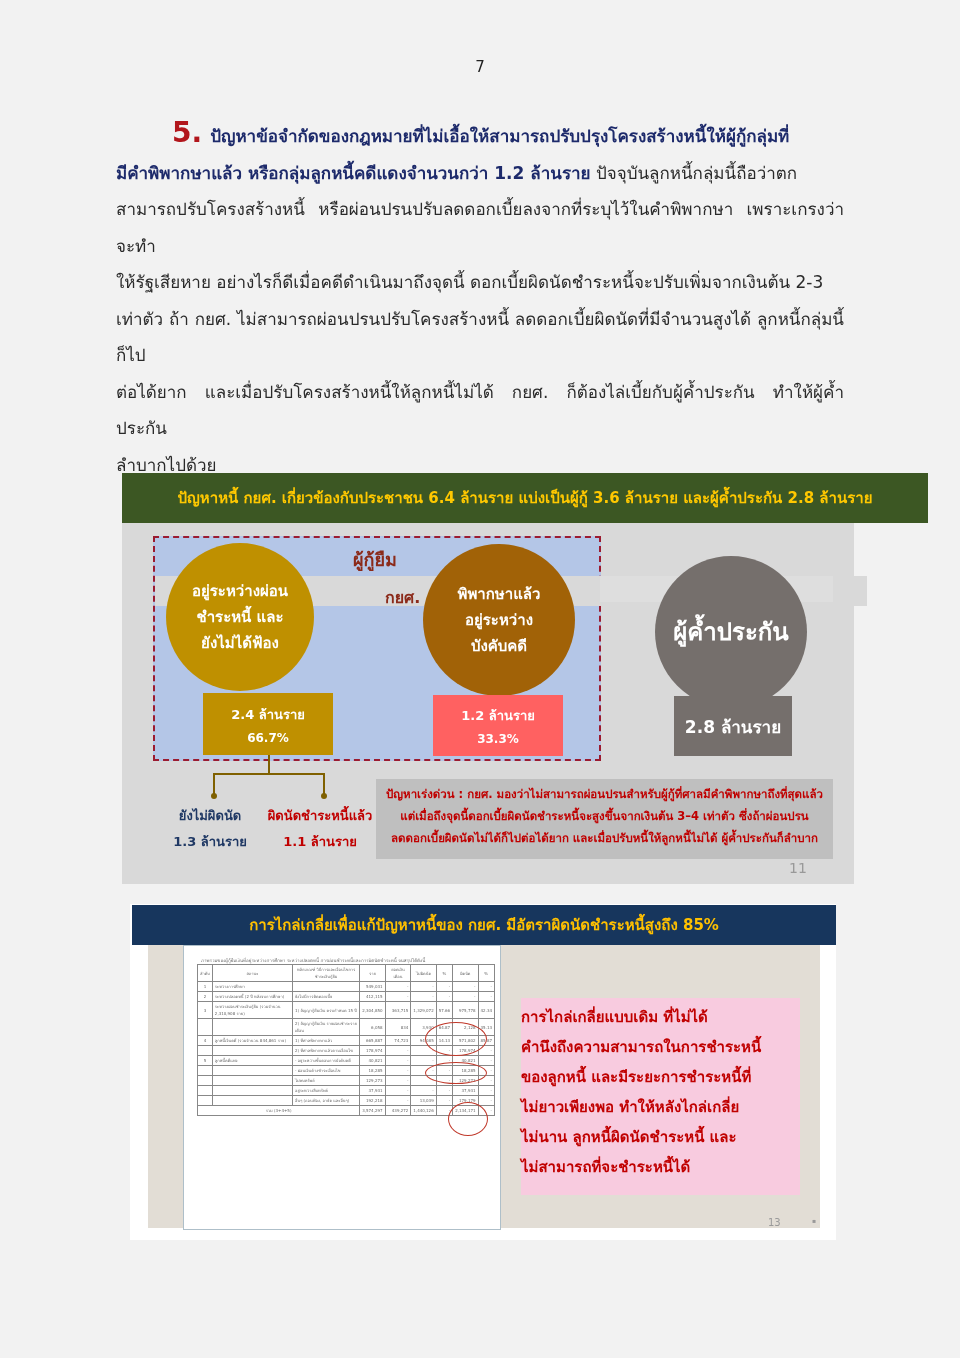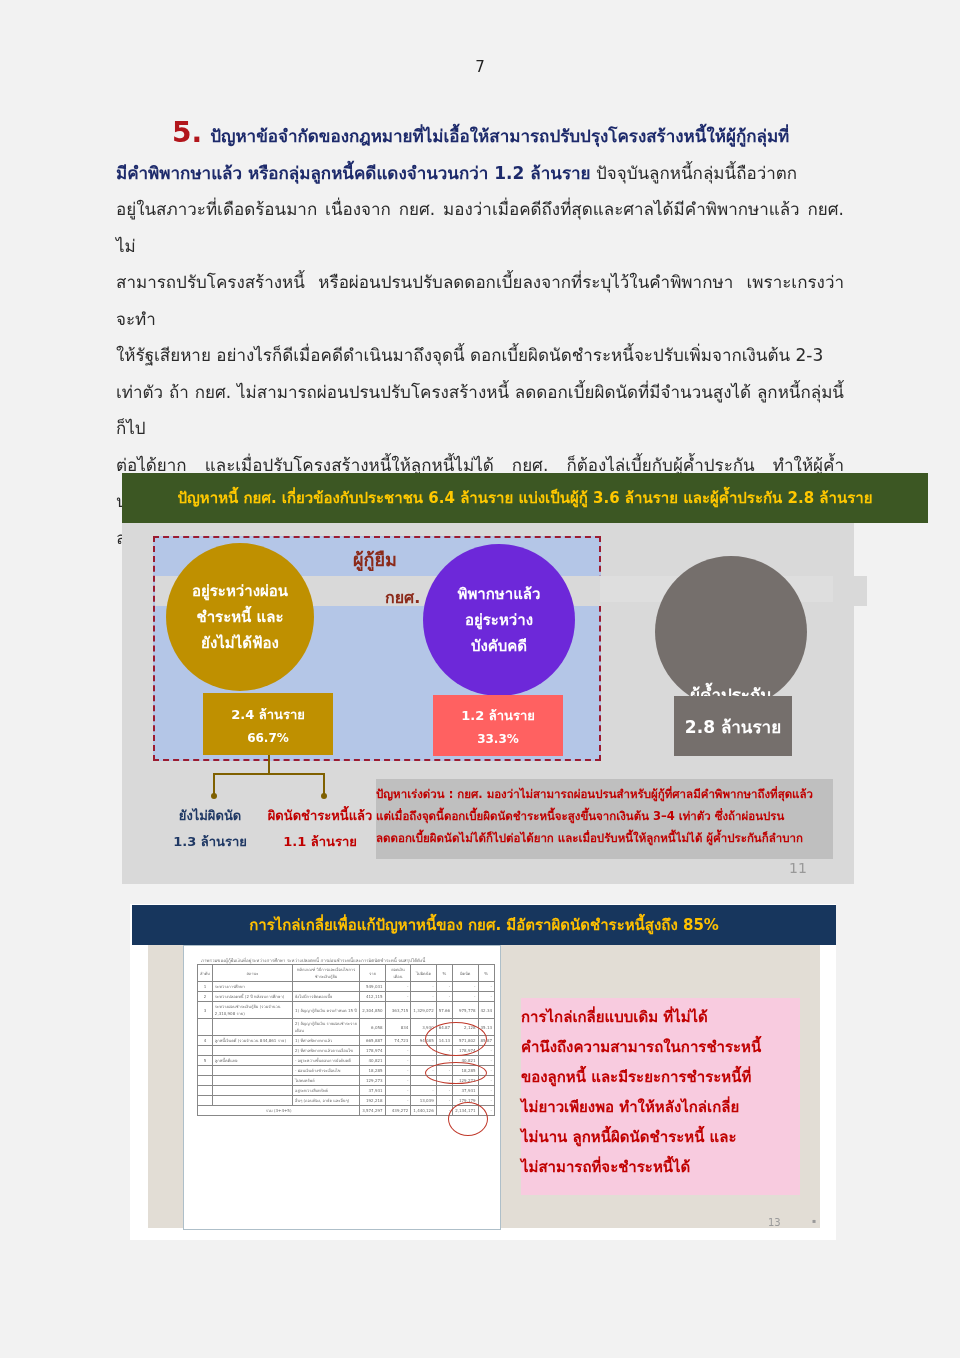--- a/index.html
+++ b/index.html
@@ -17,42 +17,42 @@
   
   .slide1 { position: absolute; left: 122px; top: 473px; width: 732px; height: 411px; background: #d9d9d9; }
   .slide1-header { position: absolute; left: 0; top: 0; width: 806px; height: 50px; background: #3c5723; color: #ffc800; font-weight: bold; font-size: 15px; display: flex; align-items: center; justify-content: center; }
   .borrower-box { position: absolute; left: 31px; top: 63px; width: 448px; height: 225px; border: 2px dashed #9b1b30; background: #b4c6e7; }
   .gray-band { position: absolute; left: 0px; top: 38px; width: 712px; height: 30px; background: #d9d9d9; }
   .borrower-label { position: absolute; left: 198px; top: 7px; color: #8b2a1a; font-weight: bold; font-size: 18px; }
   .kys-label { position: absolute; left: 230px; top: 47px; color: #8b2a1a; font-weight: bold; font-size: 16px; }
 
   .circle { position: absolute; border-radius: 50%; display: flex; align-items: center; justify-content: center; text-align: center; color: #fff; font-weight: bold; font-size: 15px; line-height: 26px; }
   .circle-gold { left: 166px; top: 543px; width: 148px; height: 148px; background: #bf9000; }
-  .circle-red { left: 423px; top: 544px; width: 152px; height: 152px; background: #6d28d9; }
-  .circle-gray { left: 655px; top: 556px; width: 152px; height: 152px; background: #756f6c; font-size: 17px; align-items: flex-end; }
+  .circle-red { left: 423px; top: 544px; width: 152px; height: 152px; background: #a16207; }
+  .circle-gray { left: 655px; top: 556px; width: 152px; height: 152px; background: #756f6c; font-size: 24px; }
 
   .stat-box { position: absolute; color: #fff; display: flex; flex-direction: column; align-items: center; justify-content: center; font-weight: bold; }
   .stat-box .big { font-size: 13px; }
   .stat-box .pct { font-size: 12px; margin-top: 6px; }
   .stat-gold { left: 203px; top: 693px; width: 130px; height: 62px; background: #bf9000; }
   .stat-pink { left: 433px; top: 695px; width: 130px; height: 61px; background: #ff6161; }
   .stat-gray { left: 674px; top: 696px; width: 118px; height: 60px; background: #756f6c; }
   .stat-gray .big { font-size: 17px; }
 
   .tree-v { position: absolute; left: 268px; top: 755px; width: 2px; height: 18px; background: #7f6000; }
   .tree-h { position: absolute; left: 213px; top: 773px; width: 112px; height: 2px; background: #7f6000; }
   .tree-l { position: absolute; left: 213px; top: 773px; width: 2px; height: 22px; background: #7f6000; }
   .tree-r { position: absolute; left: 323px; top: 773px; width: 2px; height: 22px; background: #7f6000; }
   .dot { position: absolute; width: 6px; height: 6px; border-radius: 50%; background: #7f6000; }
 
   .sub-label { position: absolute; font-weight: bold; font-size: 13px; text-align: center; line-height: 26px; }
   .sub-blue { left: 160px; top: 803px; width: 100px; color: #1f3864; }
   .sub-red { left: 262px; top: 803px; width: 116px; color: #c00000; }
 
-  .urgent-box { position: absolute; left: 376px; top: 779px; width: 457px; height: 80px; background: #bfbfbf; color: #c00000; font-weight: bold; font-size: 11.5px; line-height: 22px; padding-top: 4px; }
+  .urgent-box { position: absolute; left: 376px; top: 779px; width: 457px; height: 80px; background: #bfbfbf; color: #c00000; font-weight: bold; font-size: 11.5px; text-align: center; line-height: 22px; padding-top: 4px; }
   .slide-no-11 { position: absolute; left: 789px; top: 860px; font-size: 14px; color: #999; }
 
   
   .slide2 { position: absolute; left: 130px; top: 904px; width: 706px; height: 336px; background: #fff; }
   .slide2-header { position: absolute; left: 132px; top: 905px; width: 704px; height: 40px; background: #17365d; color: #ffc000; font-weight: bold; font-size: 15px; display: flex; align-items: center; justify-content: center; }
   .slide2-body { position: absolute; left: 148px; top: 945px; width: 672px; height: 283px; background: #e2ddd5; }
   .doc-image { position: absolute; left: 183px; top: 945px; width: 218px; height: 285px; background: #fff; border: 1px solid #aebfc9; }
   .doc-title { position: absolute; left: 201px; top: 957px; font-size: 4.5px; color: #666; width: 290px; }
   .doc-table { position: absolute; left: 197px; top: 964px; width: 298px; border-collapse: collapse; font-size: 4px; color: #666; }
   .doc-table td, .doc-table th { border: 0.6px solid #888; padding: 1px 2px; text-align: right; font-weight: normal; height: 9px; }
@@ -68,21 +68,20 @@
 </head>
 <body>
 
 <div class="page-number">7</div>
 
 <div class="body-text">
   <div class="heading-line">
     <span class="section-num">5.</span><span class="heading-blue">ปัญหาข้อจำกัดของกฎหมายที่ไม่เอื้อให้สามารถปรับปรุงโครงสร้างหนี้ให้ผู้กู้กลุ่มที่</span>
   </div>
   <div><span class="bold-blue">มีคำพิพากษาแล้ว หรือกลุ่มลูกหนี้คดีแดงจำนวนกว่า 1.2 ล้านราย</span> <span>ปัจจุบันลูกหนี้กลุ่มนี้ถือว่าตก</span></div>
-  <div>อยู่ในสภาวะที่เดือดร้อนมาก เนื่องจาก กยศ. มองว่าเมื่อคดีถึงที่สุดและศาลได้มีคำพิพากษาแล้ว กยศ. ไม่</div>
   <div>สามารถปรับโครงสร้างหนี้ หรือผ่อนปรนปรับลดดอกเบี้ยลงจากที่ระบุไว้ในคำพิพากษา เพราะเกรงว่าจะทำ</div>
   <div>ให้รัฐเสียหาย อย่างไรก็ดีเมื่อคดีดำเนินมาถึงจุดนี้ ดอกเบี้ยผิดนัดชำระหนี้จะปรับเพิ่มจากเงินต้น 2-3</div>
   <div>เท่าตัว ถ้า กยศ. ไม่สามารถผ่อนปรนปรับโครงสร้างหนี้ ลดดอกเบี้ยผิดนัดที่มีจำนวนสูงได้ ลูกหนี้กลุ่มนี้ก็ไป</div>
   <div>ต่อได้ยาก และเมื่อปรับโครงสร้างหนี้ให้ลูกหนี้ไม่ได้ กยศ. ก็ต้องไล่เบี้ยกับผู้ค้ำประกัน ทำให้ผู้ค้ำประกัน</div>
   <div>ลำบากไปด้วย</div>
 </div>
 
 <div class="slide1">
   <div class="slide1-header">ปัญหาหนี้ กยศ. เกี่ยวข้องกับประชาชน 6.4 ล้านราย แบ่งเป็นผู้กู้ 3.6 ล้านราย และผู้ค้ำประกัน 2.8 ล้านราย</div>
   <div class="borrower-box">

